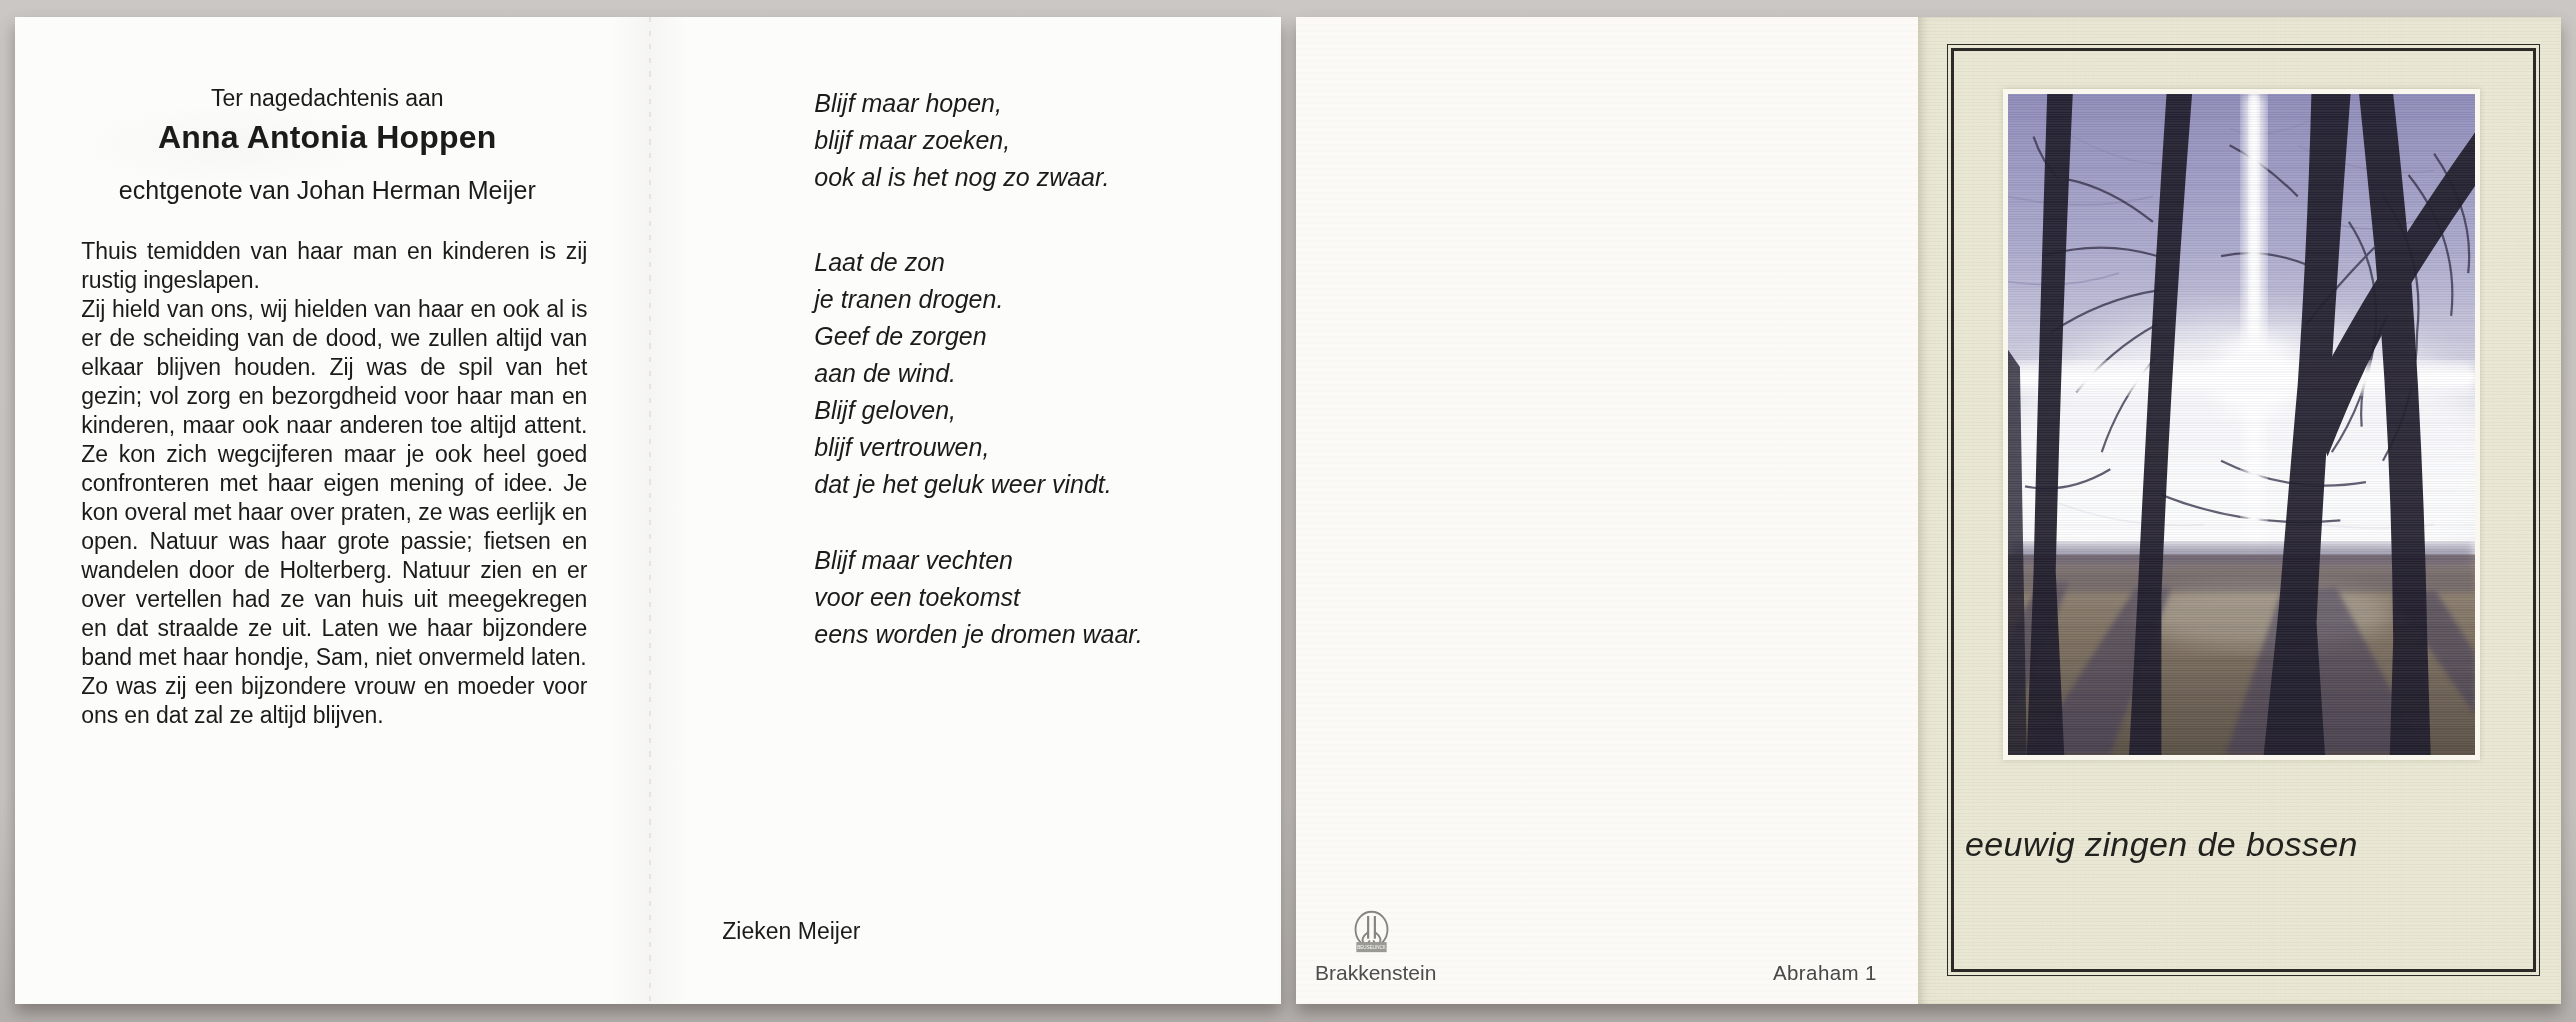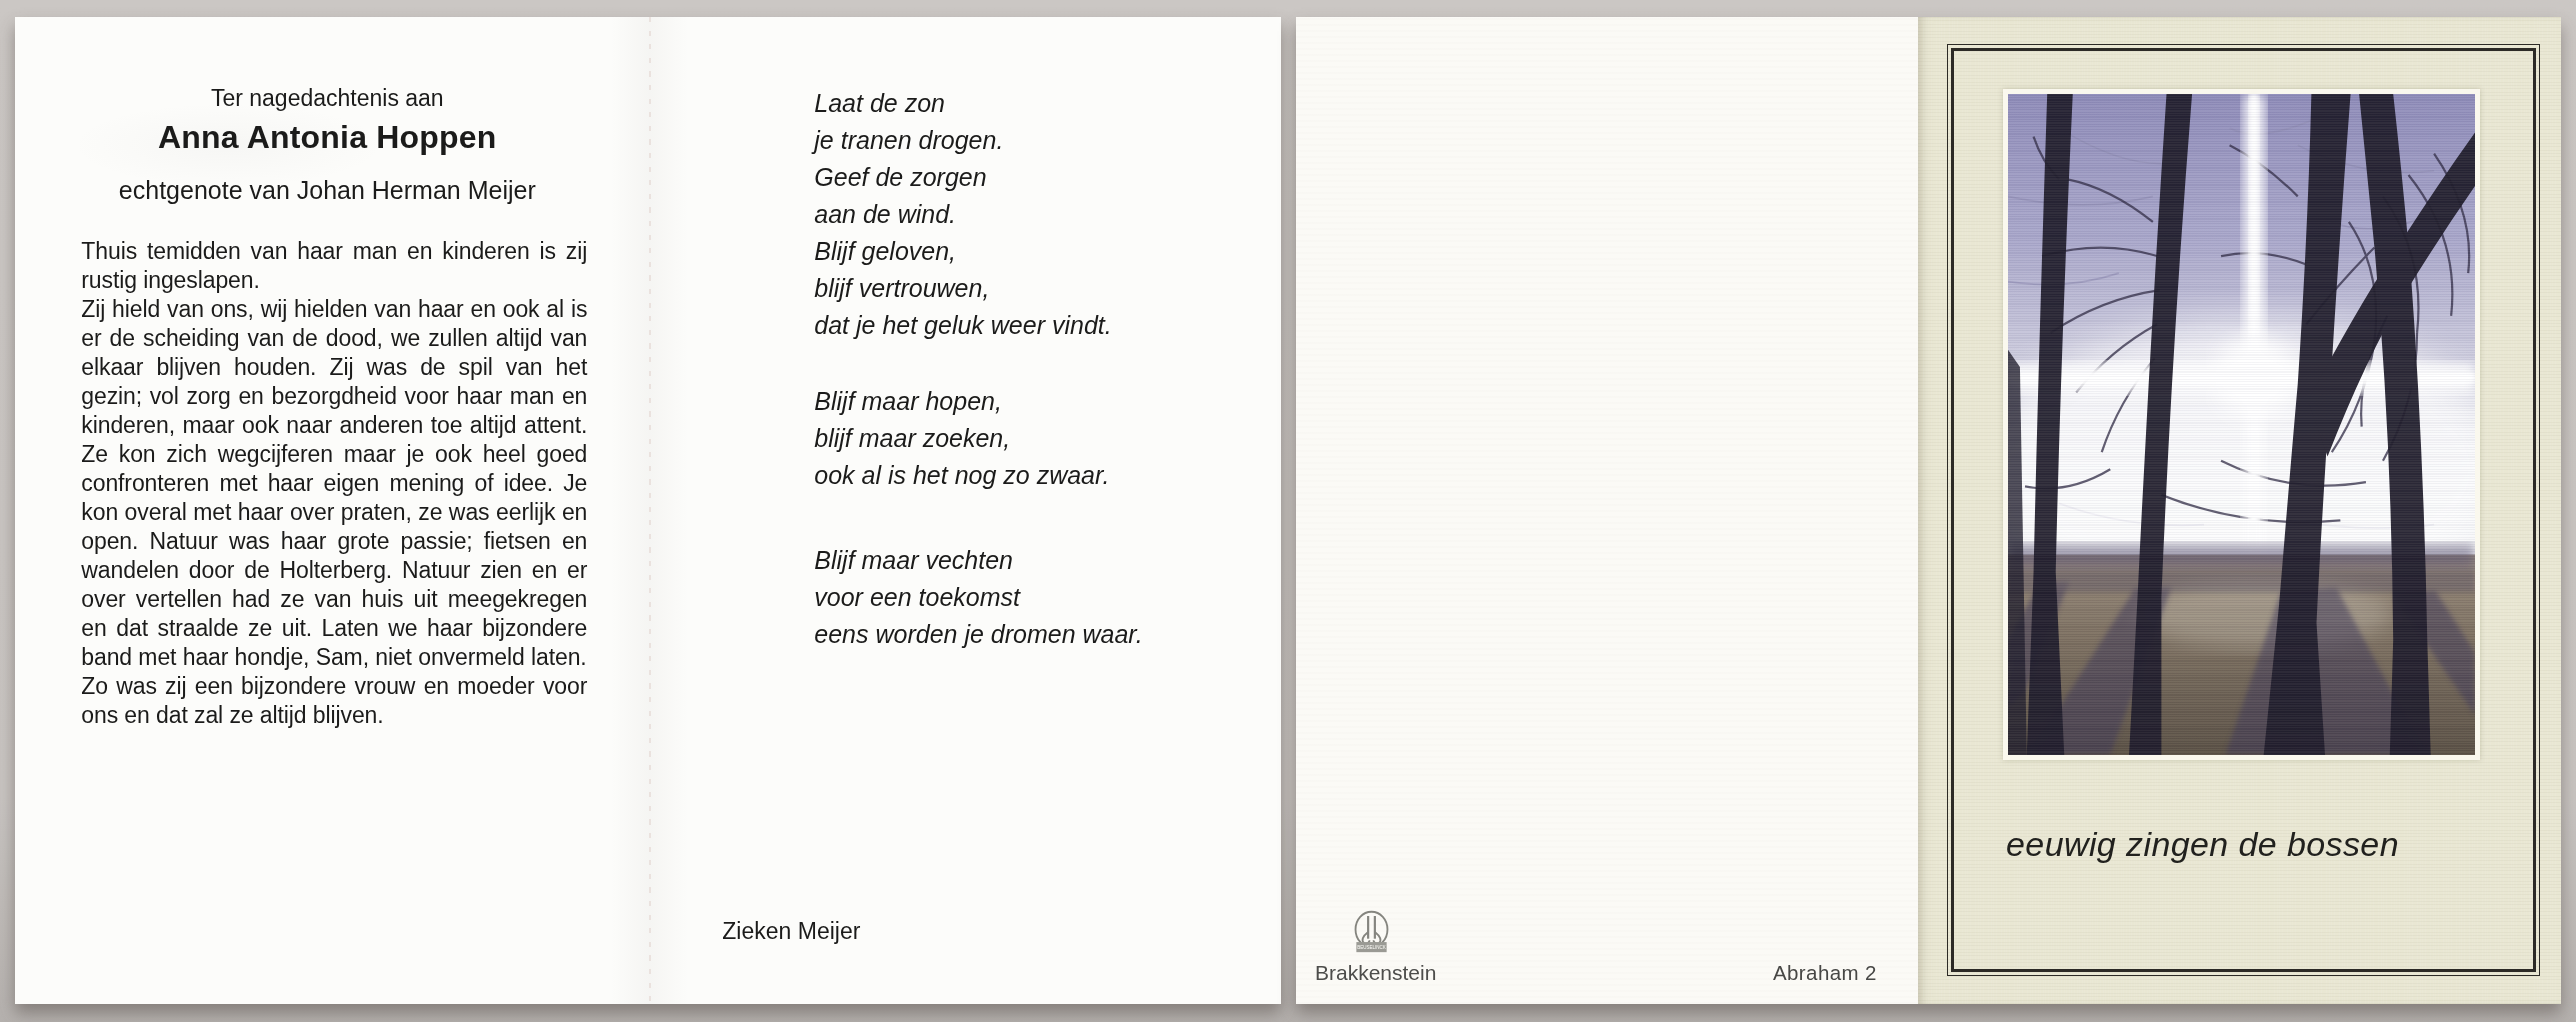--- a/index.html
+++ b/index.html
@@ -66,22 +66,22 @@
     position:absolute;left:85px;top:72px;width:477px;height:671px;
     border:5.1px solid #faf8ee;box-sizing:border-box;background:#b9b7cf;
     box-shadow:0 0 5.1px rgba(120,115,90,.3);
   }
   .cover-photo svg{display:block;width:100%;height:100%;}
   .cover-photo::after{
     content:"";position:absolute;inset:0;pointer-events:none;
     background:repeating-linear-gradient(0deg, rgba(255,255,255,.05) 0 0.9px, rgba(40,40,80,.05) 0.9px 1.7px);
   }
   .cover-title{
-    position:absolute;left:0;top:808px;width:569px;text-align:center;
-    font-style:italic;font-size:34px;color:#21211e;letter-spacing:0.4px;
+    position:absolute;left:0;top:808px;width:569px;text-align:left;
+    font-style:italic;font-size:34px;color:#21211e;letter-spacing:0.4px;padding-left:47px;
   }
 </style>
 </head>
 <body>
 
 <section class="card card-left">
   <div class="fold-shade"></div>
   <div class="fold-line"></div>
 
   <header class="memorial-header">
@@ -90,30 +90,30 @@
     <div class="relation">echtgenote van Johan Herman Meijer</div>
   </header>
 
   <div class="bio">
     <p>Thuis temidden van haar man en kinderen is zij rustig ingeslapen.</p>
     <p>Zij hield van ons, wij hielden van haar en ook al is er de scheiding van de dood, we zullen altijd van elkaar blijven houden. Zij was de spil van het gezin; vol zorg en bezorgdheid voor haar man en kinderen, maar ook naar anderen toe altijd attent. Ze kon zich wegcijferen maar je ook heel goed confronteren met haar eigen mening of idee. Je kon overal met haar over praten, ze was eerlijk en open. Natuur was haar grote passie; fietsen en wandelen door de Holterberg. Natuur zien en er over vertellen had ze van huis uit meegekregen en dat straalde ze uit. Laten we haar bijzondere band met haar hondje, Sam, niet onvermeld laten.</p>
     <p>Zo was zij een bijzondere vrouw en moeder voor ons en dat zal ze altijd blijven.</p>
   </div>
 
   <div class="poem">
+    <div class="stanza s2">Blijf maar hopen,
+blijf maar zoeken,
+ook al is het nog zo zwaar.</div>
     <div class="stanza">Laat de zon
 je tranen drogen.
 Geef de zorgen
 aan de wind.
 Blijf geloven,
 blijf vertrouwen,
 dat je het geluk weer vindt.</div>
-    <div class="stanza s2">Blijf maar hopen,
-blijf maar zoeken,
-ook al is het nog zo zwaar.</div>
     <div class="stanza">Blijf maar vechten
 voor een toekomst
 eens worden je dromen waar.</div>
   </div>
 
   <div class="signature">Zieken Meijer</div>
 </section>
 
 <section class="card card-right">
 
@@ -121,21 +121,21 @@
     <svg class="printer-logo" viewBox="0 0 44 58">
       <ellipse cx="22" cy="23" rx="19" ry="21" fill="none" stroke="#85857f" stroke-width="2.2"></ellipse>
       <path d="M18 7 V34" stroke="#85857f" stroke-width="2.6" fill="none"></path>
       <path d="M26 7 V34" stroke="#85857f" stroke-width="2.6" fill="none"></path>
       <path d="M18 26 q-10 8 -5 13 q4 3 7 -3" stroke="#85857f" stroke-width="2.2" fill="none"></path>
       <path d="M26 26 q10 8 5 13 q-4 3 -7 -3" stroke="#85857f" stroke-width="2.2" fill="none"></path>
       <path d="M4 38 L40 38 L40 50 L4 50 Z" fill="#9a9a94"></path>
       <text x="22" y="46.5" text-anchor="middle" font-size="5.4" fill="#fdfdf8" font-family="Liberation Sans, sans-serif">BEUSELINCK</text>
     </svg>
     <div class="printer-name">Brakkenstein</div>
-    <div class="series-label">Abraham 2</div>
+    <div class="series-label">Abraham 1</div>
   </div>
 
   <div class="cover-half">
     <div class="cover-frame">
       <div class="cover-frame-inner"></div>
     </div>
 
     <div class="cover-photo">
       <svg viewBox="0 0 548 775" preserveAspectRatio="none">
         <defs>

